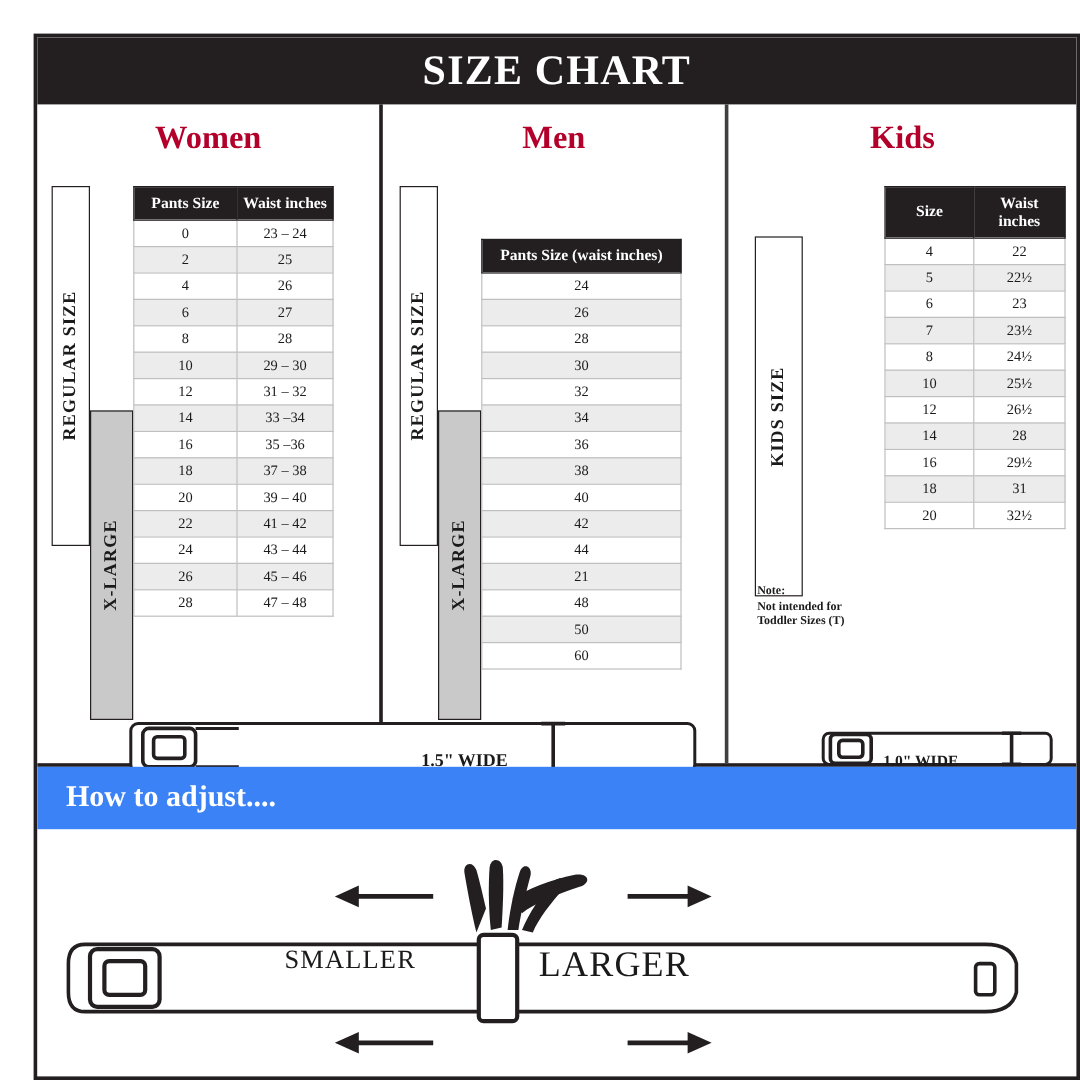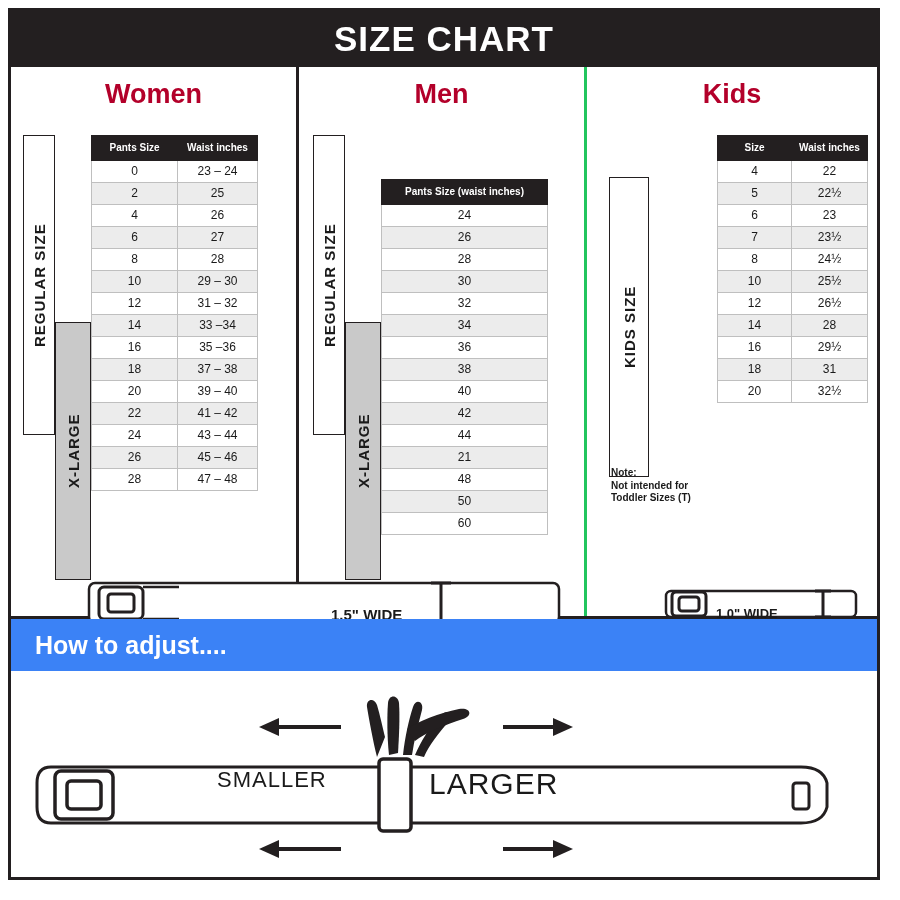--- a/index.html
+++ b/index.html
@@ -7,21 +7,22 @@
   body {
     width:900px; height:900px;
     background:#ffffff;
     font-family:"Liberation Sans", sans-serif;
     color:#1a1a1a;
     overflow:hidden;
   }
   .page {
     position:relative;
     width:900px; height:900px;
-    padding:8px;
+    padding:28px;
+    font-family:Liberation Serif, serif;
   }
   .frame {
     border:3px solid #231f20;
     width:872px; height:872px;
     position:relative;
     overflow:hidden;
   }
   
   .title-bar {
     background:#231f20;
@@ -35,38 +36,38 @@
   .cols {
     display:flex;
     height:552px;
     border-bottom:3px solid #231f20;
   }
   .col {
     position:relative;
     padding-top:6px;
   }
   .col-women { width:288px; border-right:3px solid #231f20; }
-  .col-men   { width:288px; border-right:3px solid #22c55e; }
+  .col-men   { width:288px; border-right:3px solid #404040; }
   .col-kids  { width:290px; }
   .col-head {
     text-align:center;
     color:#b3002a;
     font-size:27px;
     font-weight:bold;
     margin:6px 0 10px 0;
   }
   
   .tbl-wrap { position:relative; }
   table.sz {
     border-collapse:collapse;
     font-size:11.5px;
   }
   table.sz th {
     background:#231f20; color:#ffffff;
-    font-weight:bold; font-size:10px;
+    font-weight:bold; font-size:13px;
     padding:6px 4px;
     line-height:1.15;
     border:1px solid #231f20;
   }
   table.sz td {
     text-align:center;
     padding:3px 4px;
     border:1px solid #bfbfbf;
     background:#ffffff;
     height:22px;

